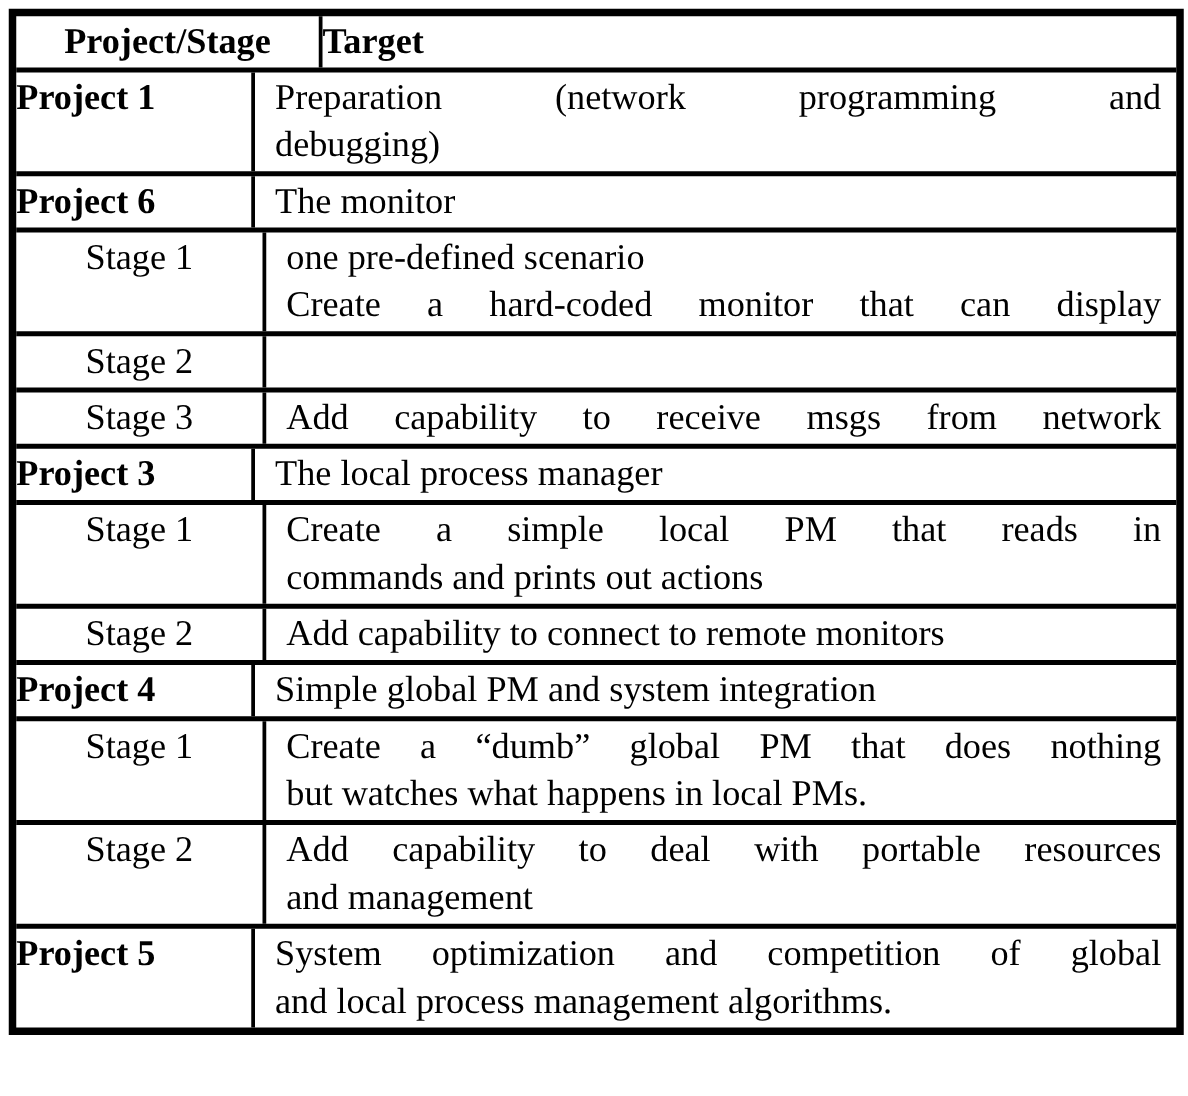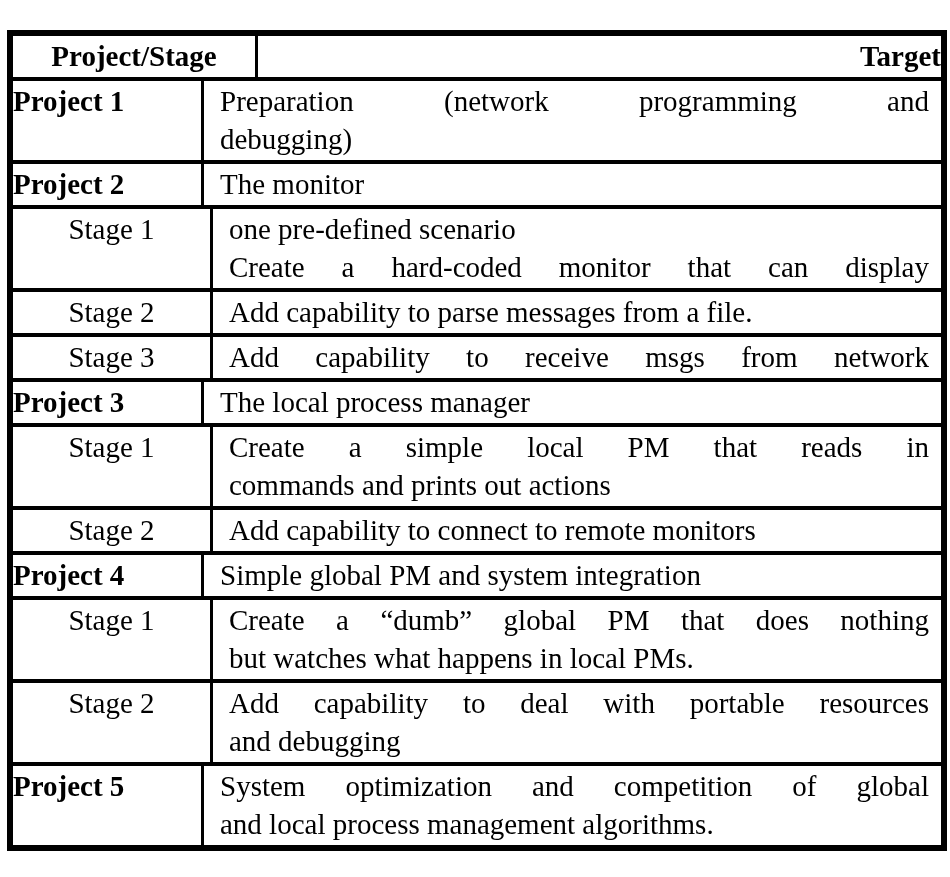--- a/index.html
+++ b/index.html
@@ -17,21 +17,20 @@
     font-family: "Liberation Serif", "DejaVu Serif", serif;
     color: #000000;
   }
   .doc-table {
     width: 940px;
     box-sizing: border-box;
     border: 6px solid #000000;
     background: #ffffff;
     font-size: 29px;
     line-height: 38px;
-    margin-top: 23px;
   }
   .row {
     display: flex;
     align-items: stretch;
     border-top: 4px solid #000000;
   }
   .row:first-child { border-top: 0; }
   .row.header-row { font-weight: bold; }
 
   .cell-label {
@@ -53,21 +52,21 @@
     width: 200px;
     text-align: center;
   }
   .cell-target {
     flex: 1 1 auto;
     box-sizing: border-box;
     padding: 1px 12px 2px 16px;
     min-width: 0;
   }
   .header-row .cell-target {
-    text-align: right;
+    text-align: left;
     padding: 1px 0 2px 0;
     border-radius: 15px;
   }
   .line { text-align: left; }
   .line.j {
     text-align: justify;
     text-align-last: justify;
   }
 </style>
 </head>
@@ -81,37 +80,34 @@
     </div>
 
   <div class="row project">
         <div class="cell-label">Project 1</div>
         <div class="cell-target">
           <div class="line j">Preparation (network programming and</div>
           <div class="line">debugging)</div>
         </div>
       </div>
       <div class="row project">
-        <div class="cell-label">Project 2</div>
+        <div class="cell-label">Project 6</div>
         <div class="cell-target">
           <div class="line">The monitor</div>
         </div>
       </div>
       <div class="row stage">
         <div class="cell-label">Stage 1</div>
         <div class="cell-target">
           <div class="line">one pre-defined scenario</div>
           <div class="line j">Create a hard-coded monitor that can display</div>
         </div>
       </div>
       <div class="row stage">
         <div class="cell-label">Stage 2</div>
-        <div class="cell-target">
-          <div class="line">Add capability to parse messages from a file.</div>
-        </div>
       </div>
       <div class="row stage">
         <div class="cell-label">Stage 3</div>
         <div class="cell-target">
           <div class="line j">Add capability to receive msgs from network</div>
         </div>
       </div>
       <div class="row project">
         <div class="cell-label">Project 3</div>
         <div class="cell-target">
@@ -141,21 +137,21 @@
         <div class="cell-label">Stage 1</div>
         <div class="cell-target">
           <div class="line j">Create a “dumb” global PM that does nothing</div>
           <div class="line">but watches what happens in local PMs.</div>
         </div>
       </div>
       <div class="row stage">
         <div class="cell-label">Stage 2</div>
         <div class="cell-target">
           <div class="line j">Add capability to deal with portable resources</div>
-          <div class="line">and debugging</div>
+          <div class="line">and management</div>
         </div>
       </div>
       <div class="row project">
         <div class="cell-label">Project 5</div>
         <div class="cell-target">
           <div class="line j">System optimization and competition of global</div>
           <div class="line">and local process management algorithms.</div>
         </div>
       </div>
     </div>

